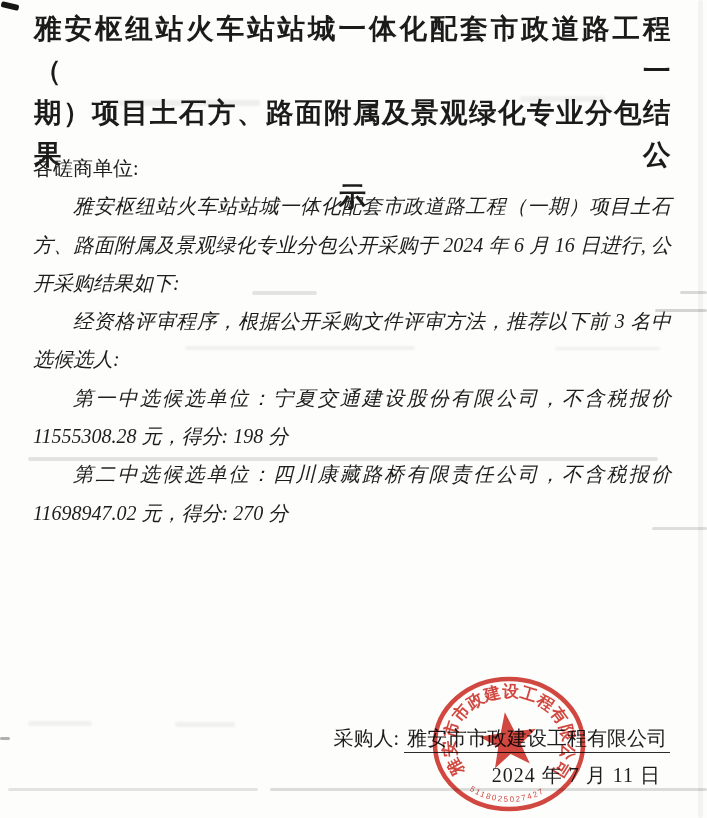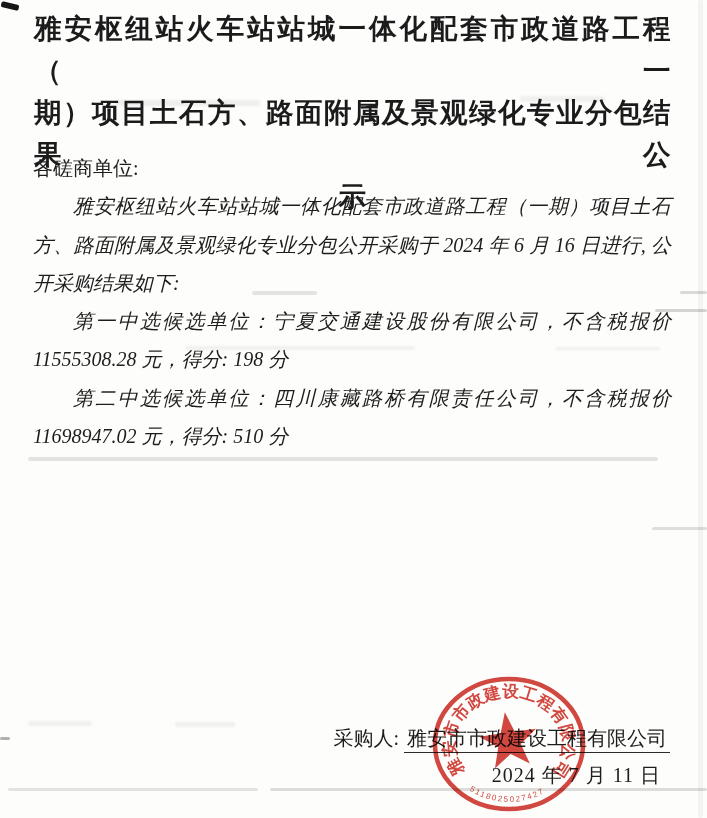--- a/index.html
+++ b/index.html
@@ -86,22 +86,23 @@
 
   <div class="title">
     <div class="title-line">雅安枢纽站火车站站城一体化配套市政道路工程（一</div>
     <div class="title-line">期）项目土石方、路面附属及景观绿化专业分包结果公</div>
     <div class="title-line last">示</div>
   </div>
 
   <div class="body-text">
     <p>各磋商单位:</p>
     <p class="indent">雅安枢纽站火车站站城一体化配套市政道路工程（一期）项目土石方、路面附属及景观绿化专业分包公开采购于 2024 年 6 月 16 日进行, 公开采购结果如下:</p>
+    <p class="indent">经资格评审程序，根据公开采购文件评审方法，推荐以下前 3 名中选候选人:</p>
     <p class="indent">第一中选候选单位：宁夏交通建设股份有限公司，不含税报价 11555308.28 元，得分: 198 分</p>
-    <p class="indent">第二中选候选单位：四川康藏路桥有限责任公司，不含税报价 11698947.02 元，得分: 510 分</p>
+    <p class="indent">第二中选候选单位：四川康藏路桥有限责任公司，不含税报价 11698947.02 元，得分: 270 分</p>
   </div>
 
   <div class="sign-line"><span>采购人: </span><span class="sign-company">雅安市市政建设工程有限公司</span>
   </div>
   <div class="date-line">2024 年 7 月 11 日</div>
 
   <svg class="seal" viewBox="0 0 158 140" aria-hidden="true">
     <ellipse cx="79" cy="68" rx="74" ry="65" fill="none" stroke="#cf3830" stroke-width="4.5"></ellipse>
     <polygon fill="#cf3830" transform="rotate(-8 79 66)" points="79,36 86.1,56.3 107.5,56.7 90.4,69.7 96.6,90.3 79,78 61.4,90.3 67.6,69.7 50.5,56.7 71.9,56.3"></polygon>
     <defs>

